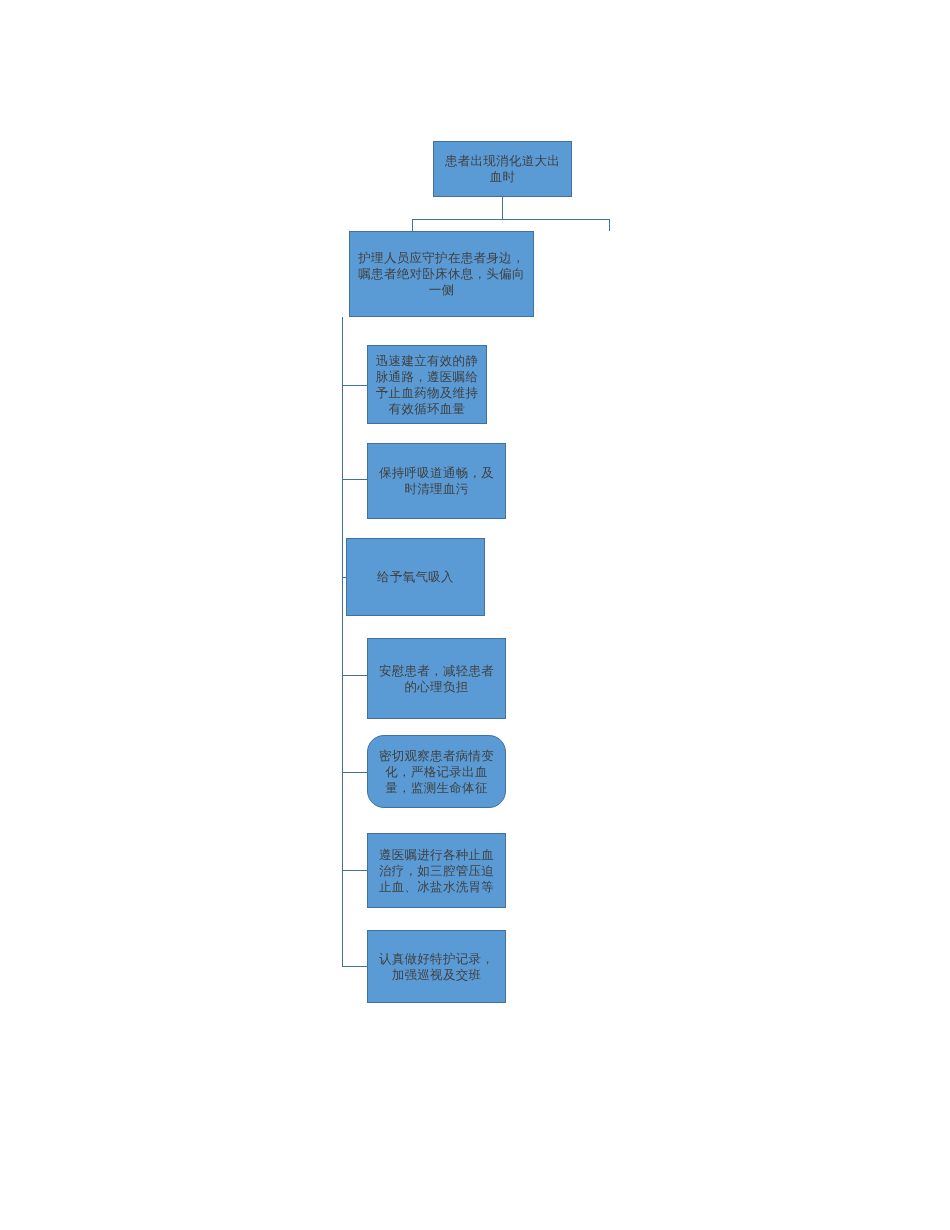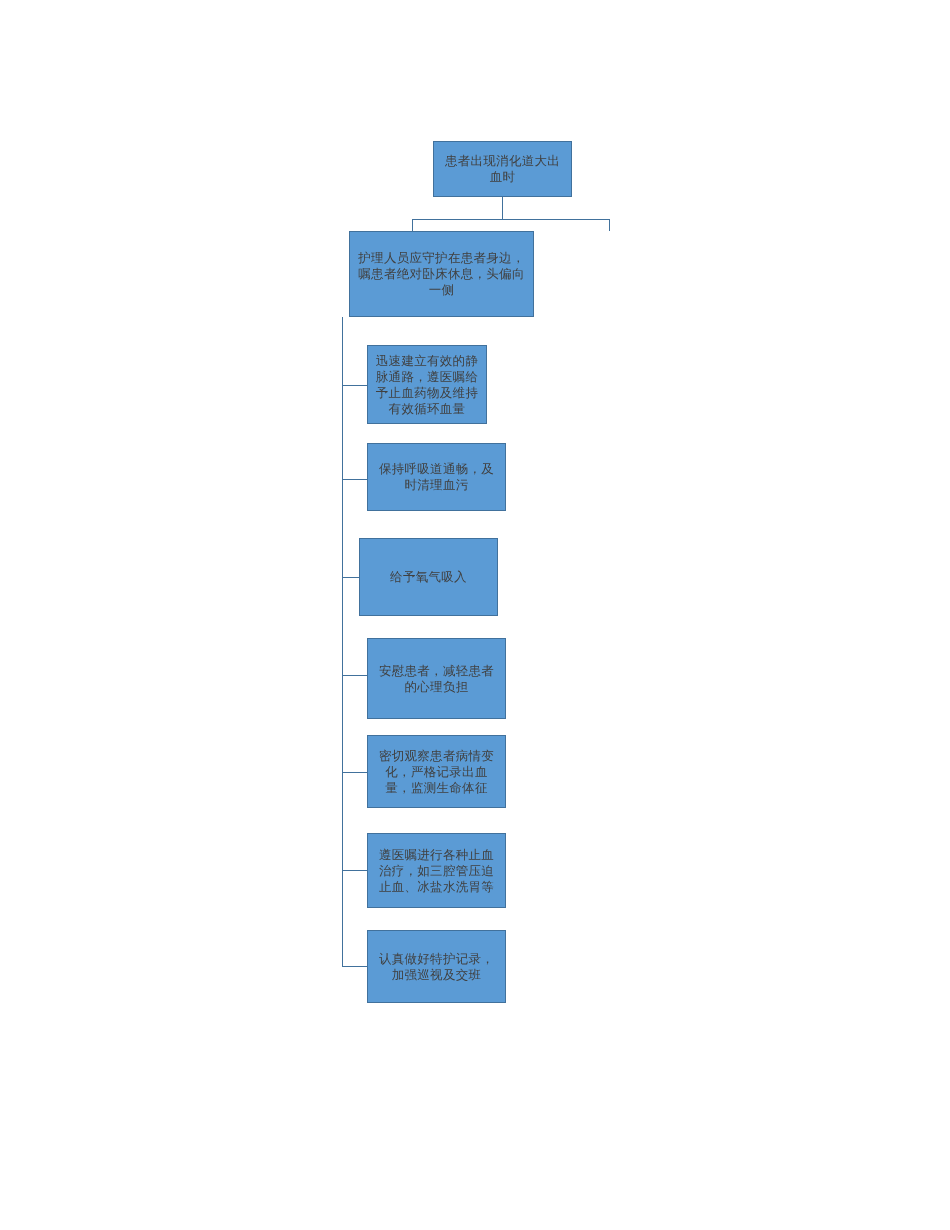--- a/index.html
+++ b/index.html
@@ -78,33 +78,33 @@
 
   <div class="node" style="left:321px; top:231px; width:185px; height:86px;margin-left:28px;">
     <span class="label">护理人员应守护在患者身边，嘱患者绝对卧床休息，头偏向一侧</span>
   </div>
 
 
   <div class="node" style="left:367px; top:345px; width:120px; height:79px;">
     <span class="label">迅速建立有效的静脉通路，遵医嘱给 予止血药物及维持有效循环血量</span>
   </div>
 
-  <div class="node" style="left:367px; top:443px; width:139px; height:68px;align-items:center;">
+  <div class="node" style="left:367px; top:443px; width:139px; height:76px;align-items:center;">
     <span class="label">保持呼吸道通畅，及时清理血污</span>
   </div>
 
-  <div class="node" style="left:359px; top:538px; width:139px; height:78px;">
+  <div class="node" style="left:346px; top:538px; width:139px; height:78px;">
     <span class="label">给予氧气吸入</span>
   </div>
 
   <div class="node" style="left:367px; top:638px; width:139px; height:81px;">
     <span class="label">安慰患者，减轻患者的心理负担</span>
   </div>
 
-  <div class="node" style="left:367px; top:735px; width:139px; height:73px;">
+  <div class="node" style="left:367px; top:735px; width:139px; height:73px;border-radius:17px;">
     <span class="label">密切观察患者病情变化，严格记录出血量，监测生命体征</span>
   </div>
 
   <div class="node" style="left:367px; top:930px; width:139px; height:73px;">
     <span class="label">认真做好特护记录，加强巡视及交班</span>
   </div>
 
   <div class="node" style="left:367px; top:833px; width:139px; height:75px;">
     <span class="label">遵医嘱进行各种止血治疗，如三腔管压迫止血、冰盐水洗胃等</span>
   </div>

